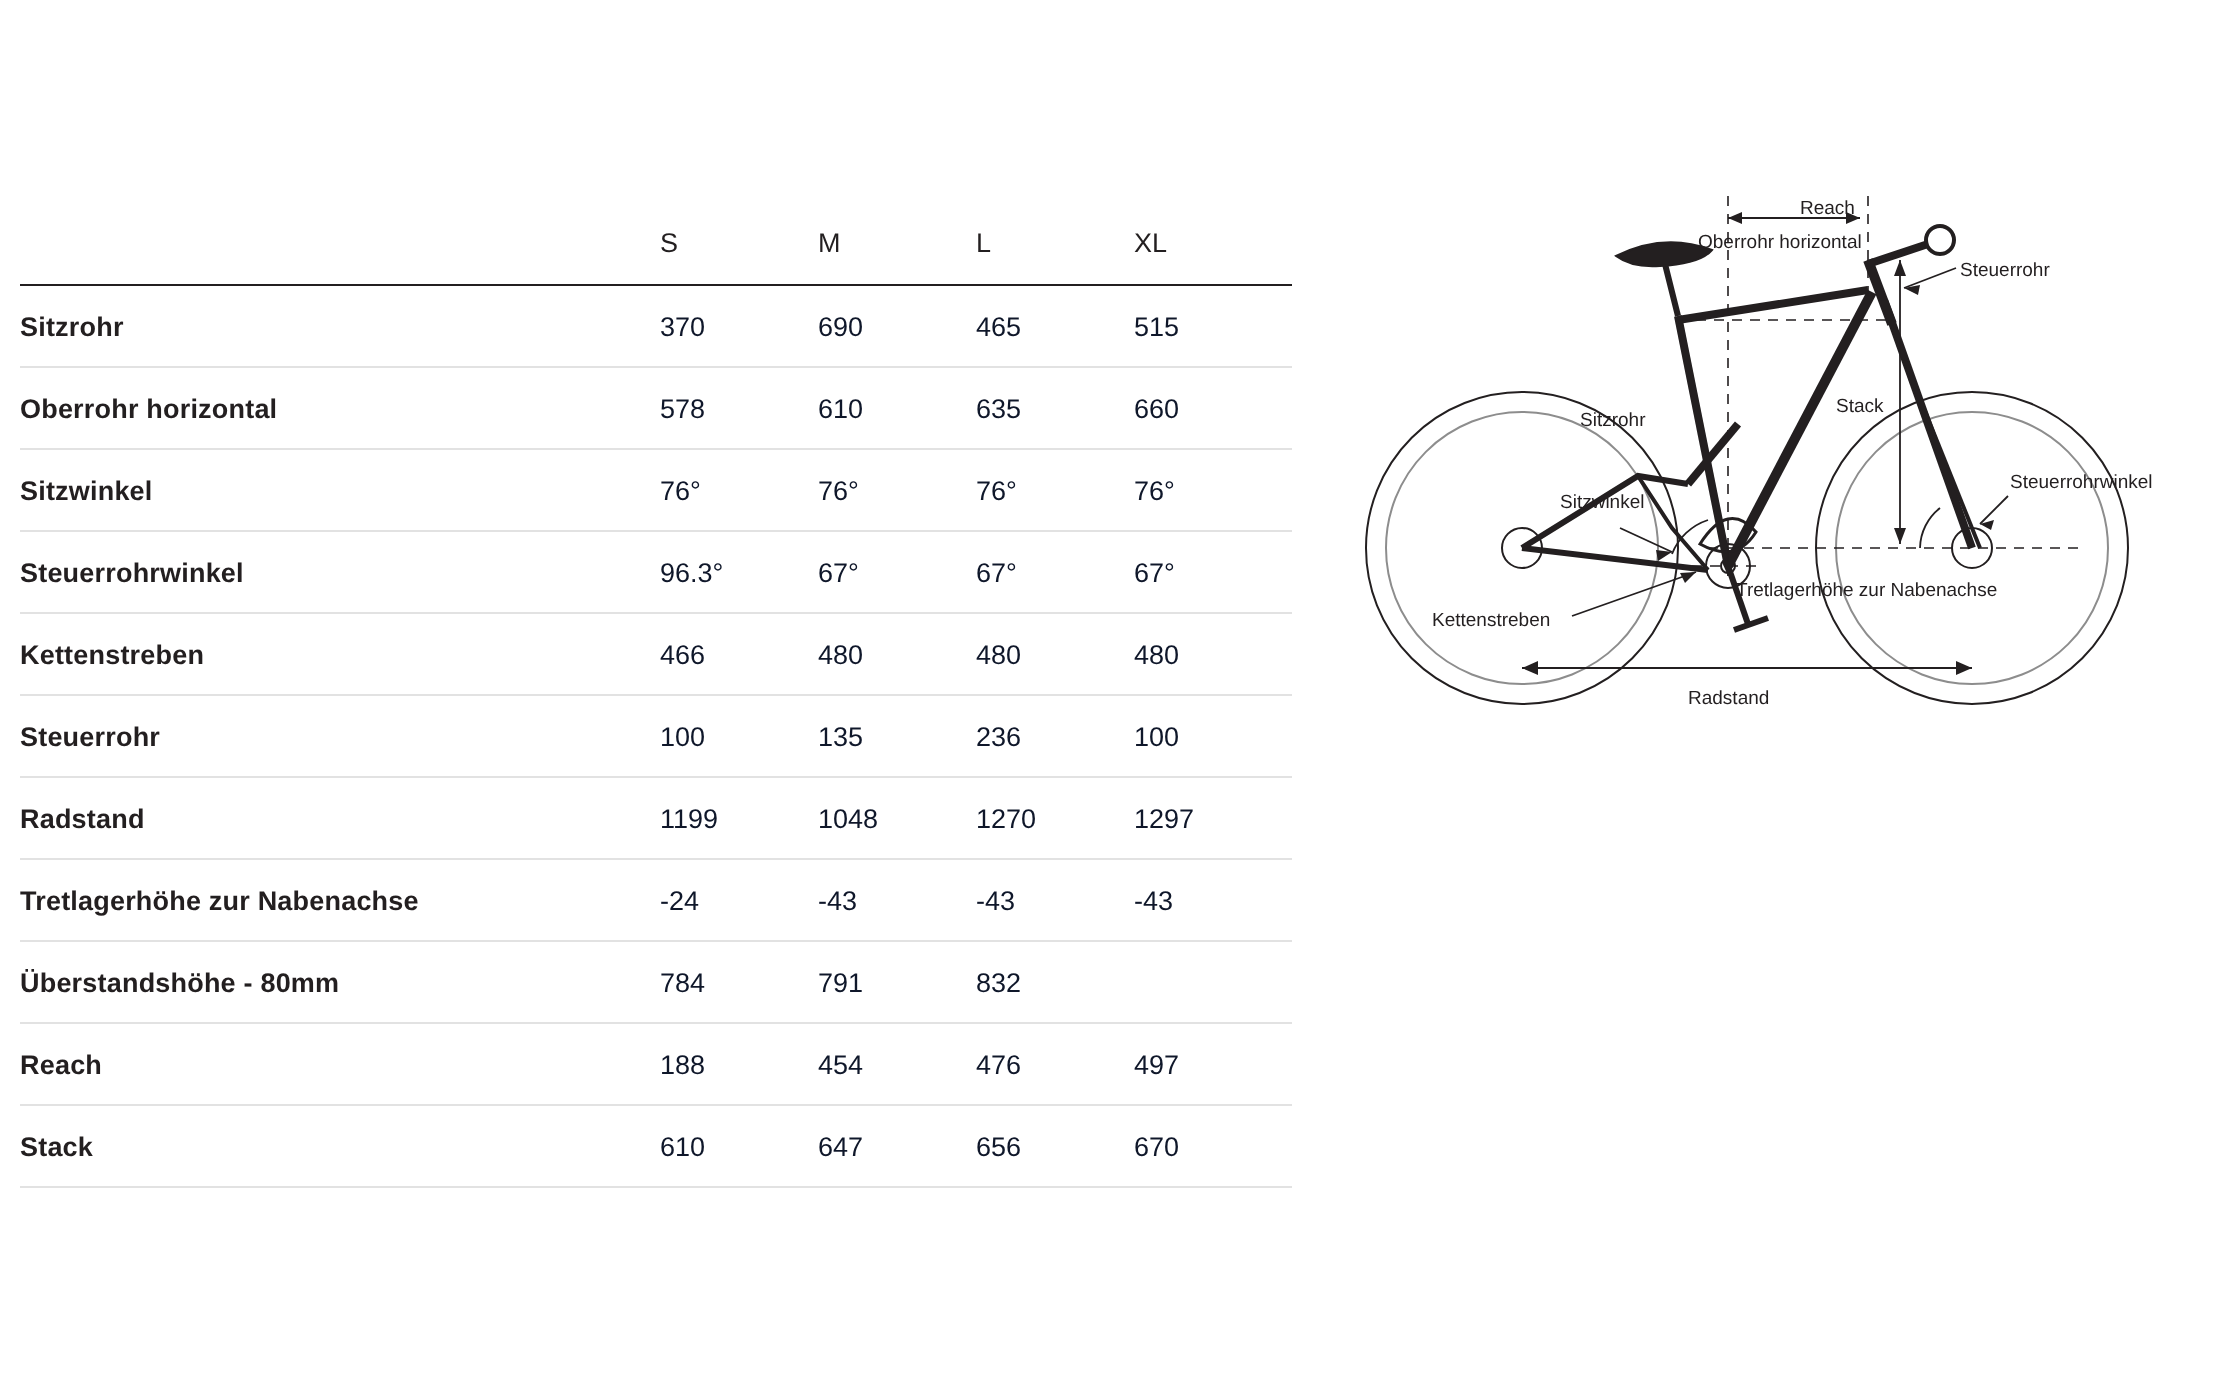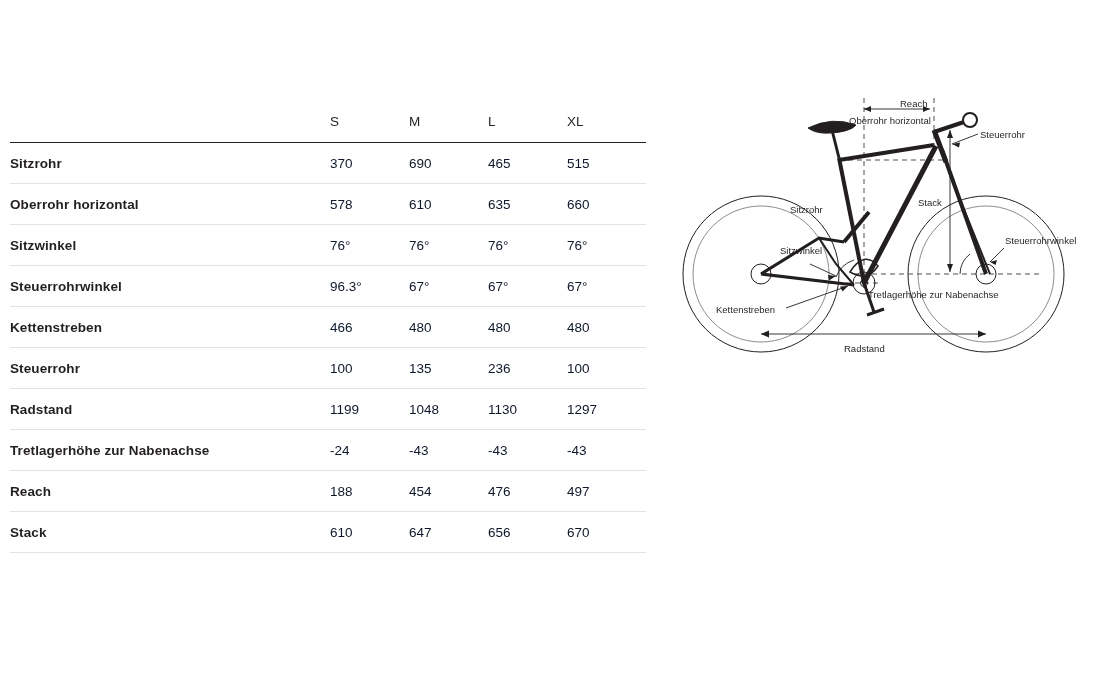--- a/index.html
+++ b/index.html
@@ -146,29 +146,36 @@
         <td class="row-label">Steuerrohr</td>
         <td class="val">100</td>
         <td class="val">135</td>
         <td class="val">236</td>
         <td class="val">100</td>
       </tr>
       <tr>
         <td class="row-label">Radstand</td>
         <td class="val">1199</td>
         <td class="val">1048</td>
-        <td class="val">1130</td>
+        <td class="val">1270</td>
         <td class="val">1297</td>
       </tr>
       <tr>
         <td class="row-label">Tretlagerhöhe zur Nabenachse</td>
         <td class="val">-24</td>
         <td class="val">-43</td>
         <td class="val">-43</td>
         <td class="val">-43</td>
+      </tr>
+      <tr>
+        <td class="row-label">Überstandshöhe - 80mm</td>
+        <td class="val">784</td>
+        <td class="val">791</td>
+        <td class="val">832</td>
+        <td class="val"></td>
       </tr>
       <tr>
         <td class="row-label">Reach</td>
         <td class="val">188</td>
         <td class="val">454</td>
         <td class="val">476</td>
         <td class="val">497</td>
       </tr>
       <tr>
         <td class="row-label">Stack</td>

